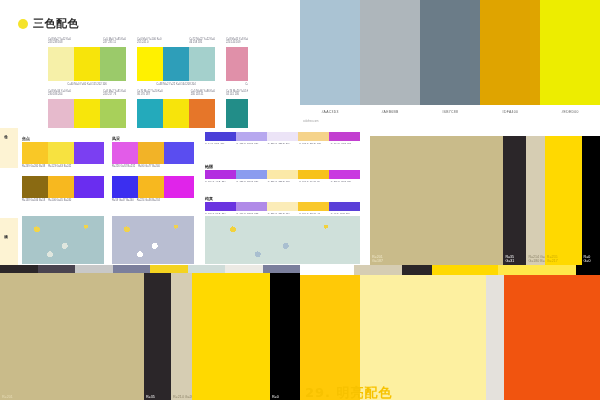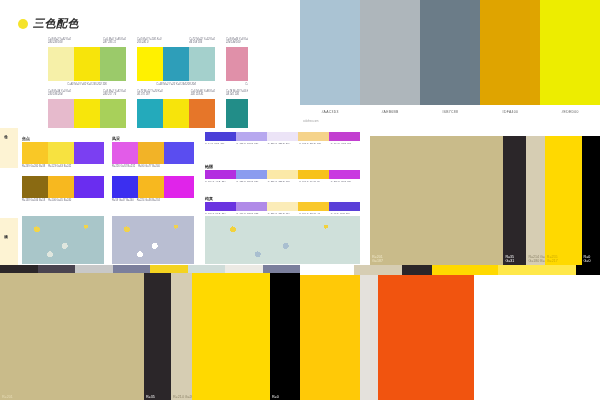--- a/index.html
+++ b/index.html
@@ -5,21 +5,21 @@
 <style>
   html,body{margin:0;padding:0;background:#ffffff;}
   body{width:600px;height:400px;overflow:hidden;
        font-family:"Liberation Sans","DejaVu Sans",sans-serif;}
   .stage{position:relative;width:600px;height:400px;background:#fff;overflow:hidden;}
 
   
   .panel{position:absolute;overflow:hidden;background:#fff;}
 
   
-  #p-tl{left:0;top:0;width:248px;height:128px;font-style:italic;}
+  #p-tl{left:0;top:0;width:248px;height:128px;}
   .tl-title{position:absolute;left:18px;top:16px;display:flex;align-items:center;gap:5px;}
   .tl-dot{width:10px;height:10px;border-radius:50%;background:#f5e32a;display:block;}
   .tl-title-text{font-size:11px;font-weight:bold;color:#2a2a2a;letter-spacing:.5px;
                  font-family:"DejaVu Sans",sans-serif;}
   .tri-row{position:absolute;display:flex;}
   .tri-group{display:flex;flex-direction:column;margin-right:11px;}
   .tri-lbls{display:flex;justify-content:space-between;margin-bottom:2px;}
   .tri-lbl{font-size:2.6px;line-height:3.4px;color:#6b6b7a;white-space:nowrap;}
   .tri-sw{display:flex;height:34px;}
   .tri-sw span{display:block;}
@@ -381,18 +381,21 @@
     <div class="br-top" id="br-top">
         <div class="t" style="background: rgb(255, 255, 255); width: 18%;"></div>
         <div class="t" style="background: rgb(214, 205, 179); width: 16%;"></div>
         <div class="t" style="background: rgb(43, 38, 41); width: 10%;"></div>
         <div class="t" style="background: rgb(255, 217, 0); width: 22%;"></div>
         <div class="t" style="background: rgb(255, 232, 74); width: 26%;"></div>
         <div class="t" style="background: rgb(0, 0, 0); width: 8%;"></div>
       </div>
     <div class="br-bars" id="br-bars">
         <div class="b" style="background: rgb(255, 201, 7); width: 20%;"></div>
+        <div class="b" style="background: rgb(253, 240, 160); width: 42%;">
+          <div class="br-cap" style="color: rgb(247, 194, 0); left: -55px;">29. 明亮配色</div>
+        </div>
         <div class="b" style="background: rgb(228, 225, 220); width: 6%;"></div>
         <div class="b" style="background: rgb(241, 84, 15); width: 32%;"></div>
       </div>
   </div>
 
 </div>
 
 </body></html>

